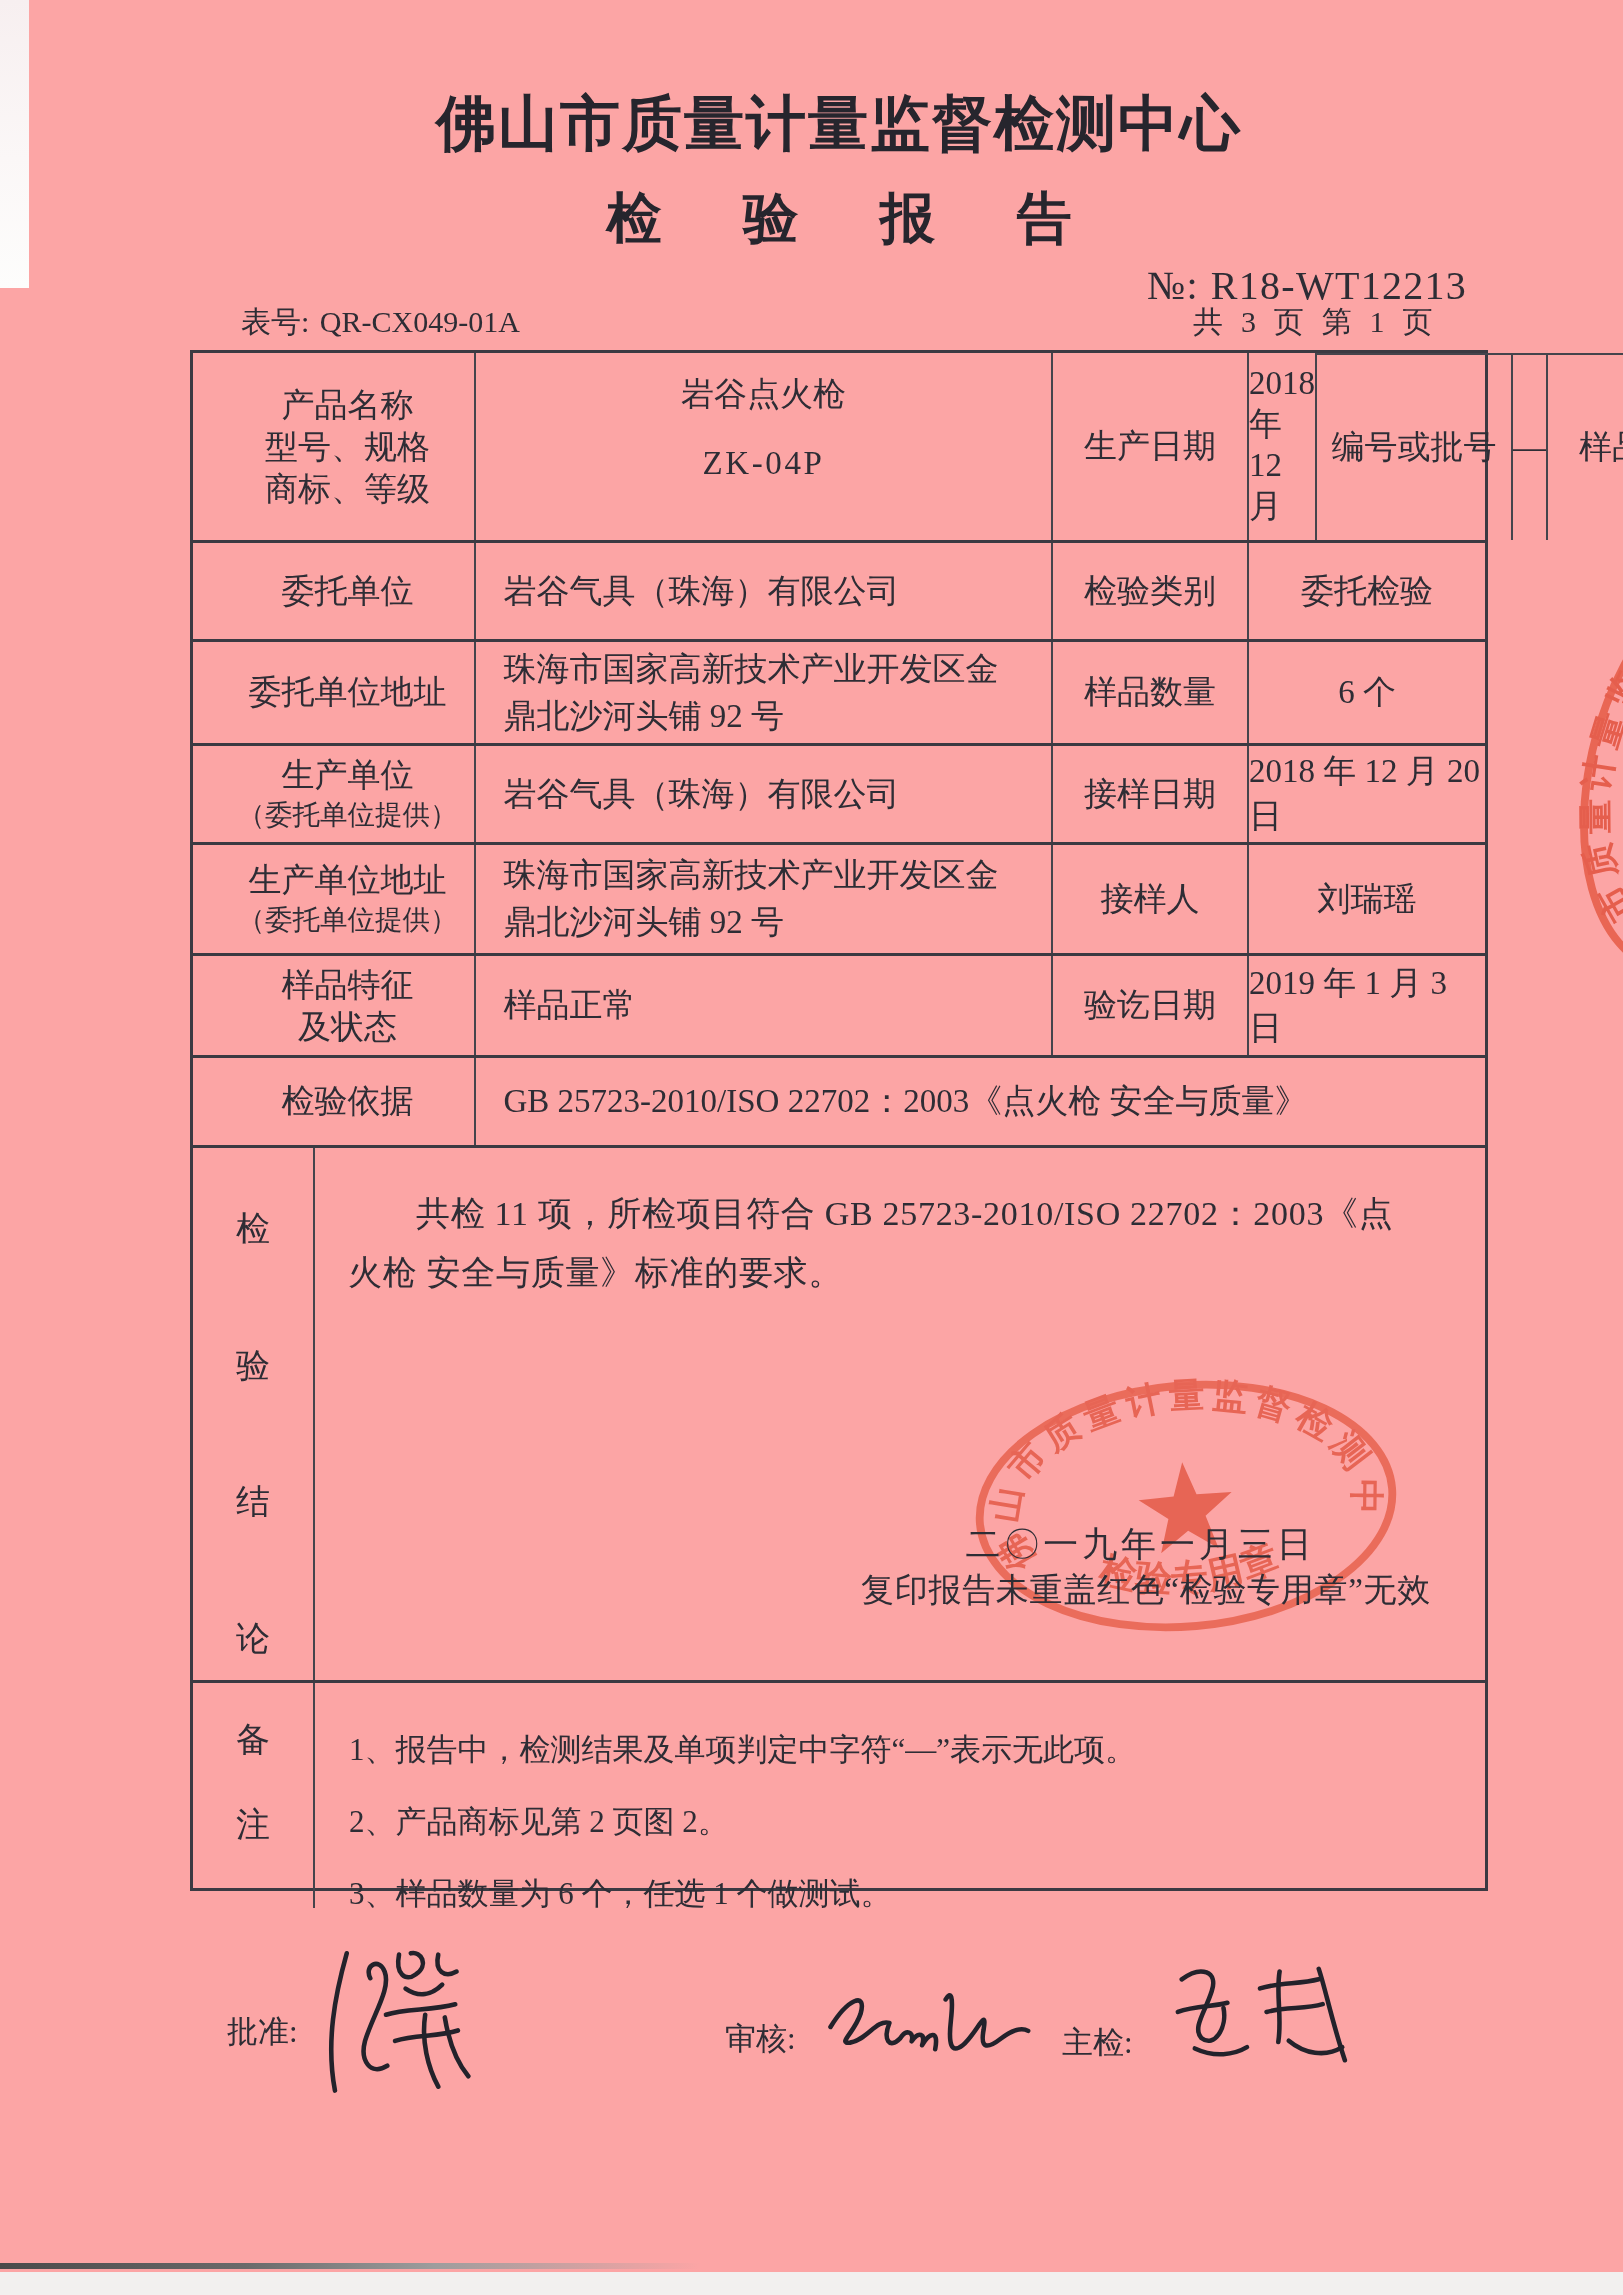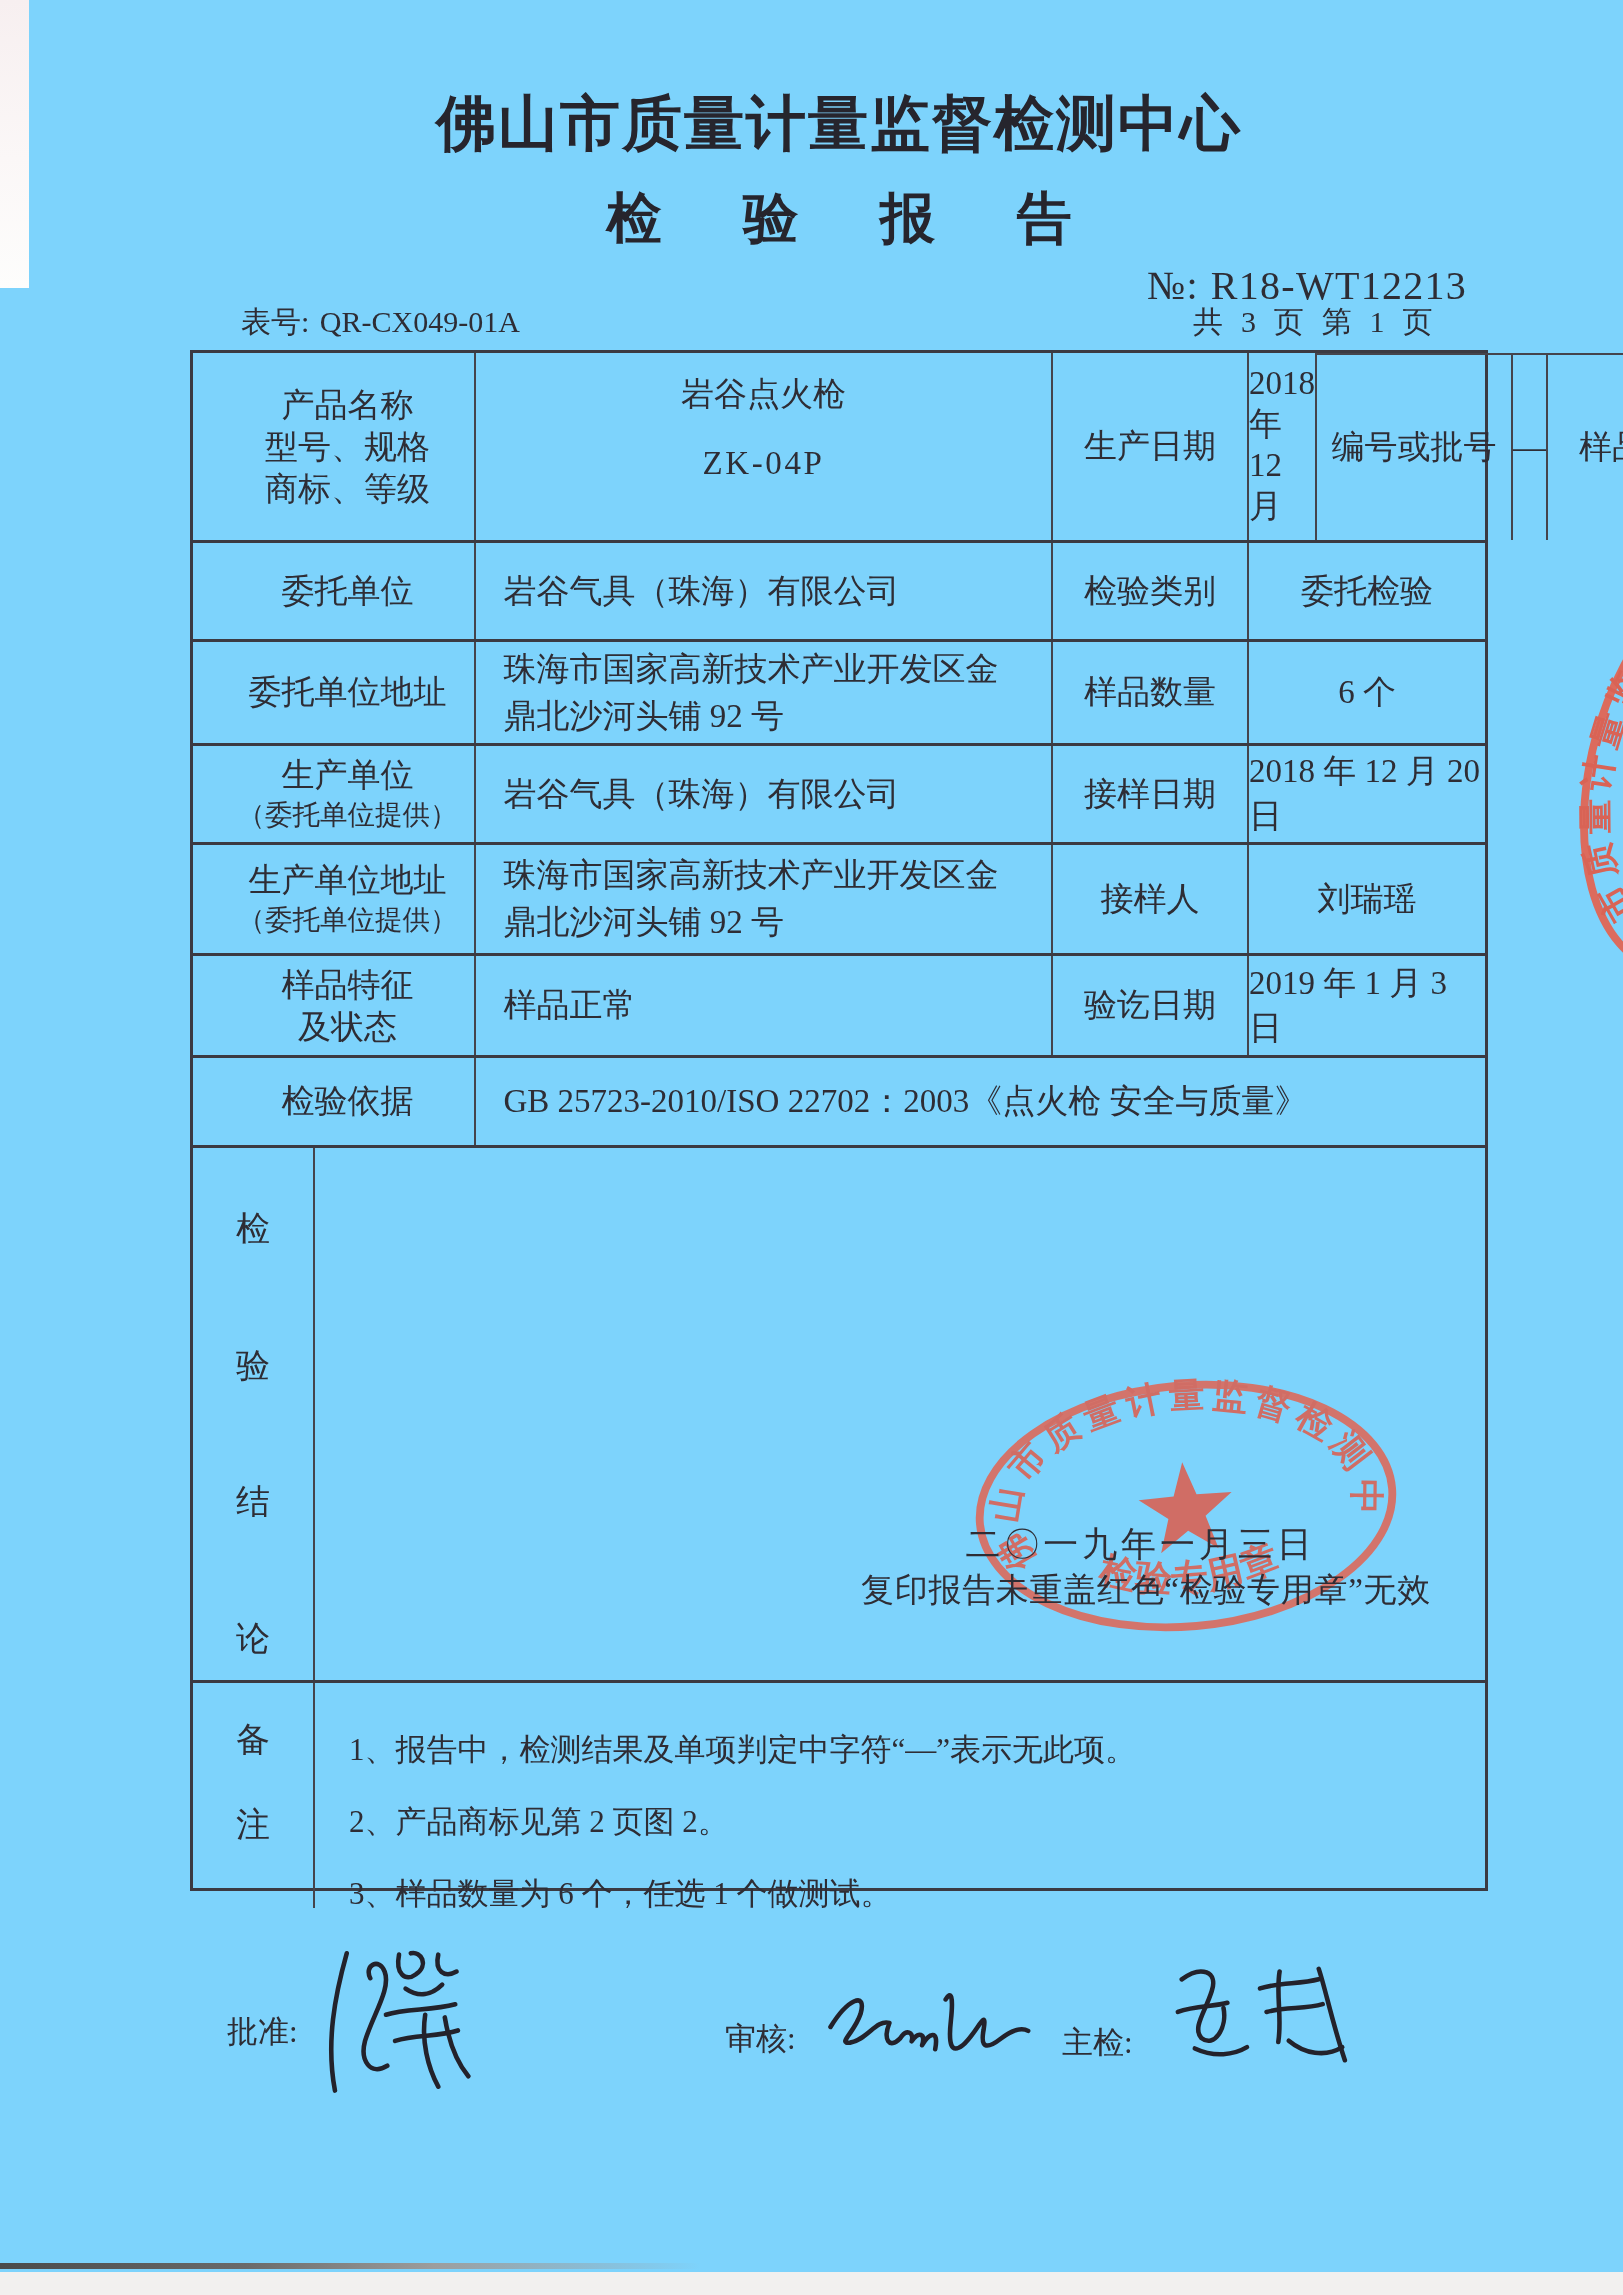--- a/index.html
+++ b/index.html
@@ -1,18 +1,18 @@
 <!DOCTYPE html>
 <html style="font-size:10.5px"><head>
 <meta charset="utf-8">
 <style>
   html,body{margin:0;padding:0;background:#ffffff;}
   .page{
     position:relative;width:1624px;height:2295px;overflow:hidden;
-    background:#7dd3fc;color:#2e2d35;
+    background:#fca5a5;color:#2e2d35;
     font-family:"Liberation Serif","DejaVu Serif",serif;
   }
   
   .edge-strip-left{position:absolute;left:0;top:0;width:29px;height:288px;
     background:linear-gradient(180deg,#f7eff0 0%,#fbf7f7 55%,#fdfdfc 100%);}
   .bottom-streak{position:absolute;left:0;top:2263px;width:701px;height:5.9px;
     background:linear-gradient(90deg,#4a4a4a 0%,#6a6a6a 35%,#9d9d9d 62%,rgba(200,200,200,0) 100%);}
   .bottom-strip{position:absolute;left:0;top:2272px;width:1624px;height:23.6px;background:#f2f0ef;}
   
   .header{position:absolute;left:190px;top:84px;width:1298px;text-align:center;}
@@ -164,20 +164,21 @@
     </div>
 
     <div class="row" style="height:535px">
       <div class="cell first vlabel concl-label">
         <span>检</span>
         <span>验</span>
         <span>结</span>
         <span>论</span>
       </div>
       <div class="cell concl-body">
+        <div class="concl-text">共检 11 项，所检项目符合 GB 25723-2010/ISO 22702：2003《点火枪 安全与质量》标准的要求。</div>
 
         <svg class="stamp stamp-main" width="432" height="262" viewBox="0 0 660 400" style="font-size:50px">
           <ellipse cx="330" cy="200" rx="316" ry="184" fill="none" stroke="#e7604c" stroke-width="12"></ellipse>
           <path id="sealArcA" d="M 96,263 A 258,150 0 1 1 564,263" fill="none" stroke="none"></path>
           <path id="sealBotA" d="M 186,302 Q 330,356 474,302" fill="none" stroke="none"></path>
           <polygon points="330,133 347.6,183.7 401.3,184.8 358.5,217.3 374.1,268.7 330,238 285.9,268.7 301.5,217.3 258.7,184.8 312.4,183.7" fill="#e35744"></polygon>
           <text font-size="54" fill="#e35744" font-weight="600" font-family="Liberation Serif, DejaVu Serif, serif">
             <textPath href="#sealArcA" startOffset="0" textLength="820">佛山市质量计量监督检测中心</textPath>
           </text>
           <text font-size="56" fill="#e35744" font-weight="600" font-family="Liberation Serif, DejaVu Serif, serif">

